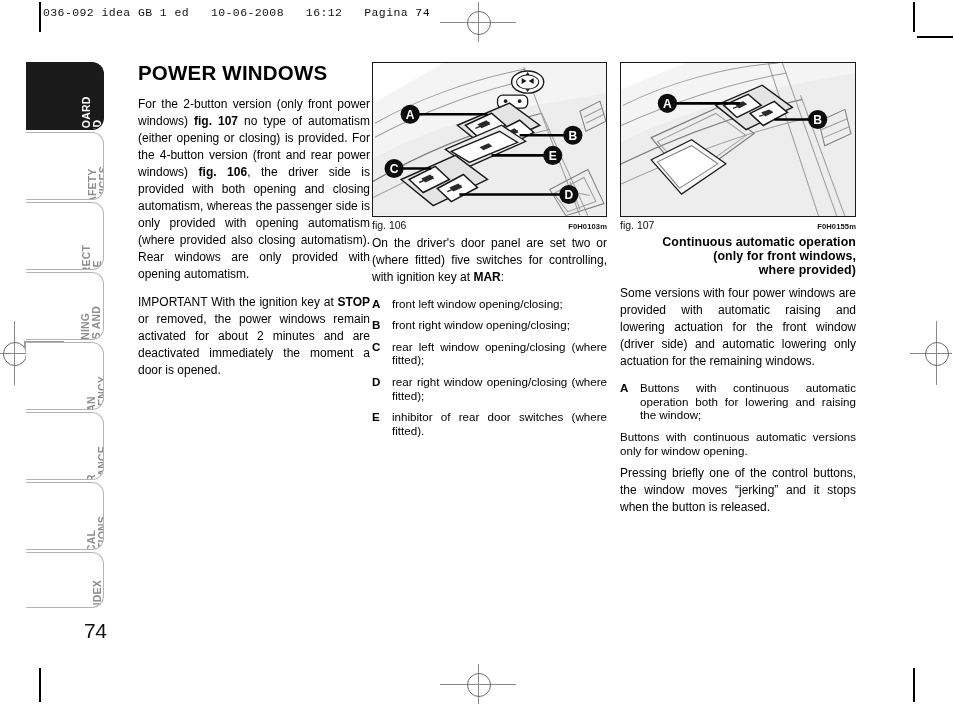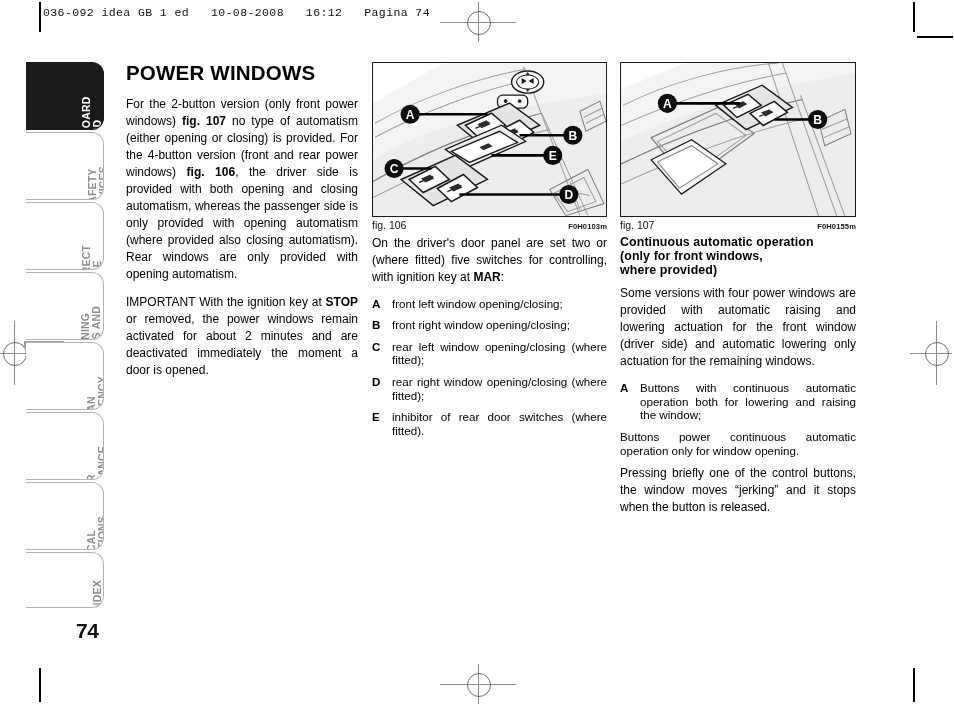--- a/index.html
+++ b/index.html
@@ -69,31 +69,31 @@
     letter-spacing: 0.2px;
     line-height: 11px;
     text-align: center;
     color: #8c8c8c;
     transform-box: border-box;
   }
   .tab.active .tab-label { color: #ffffff; }
 
   .page-number {
     position: absolute;
-    left: 76px; top: 619px;
+    left: 84px; top: 619px;
     font-size: 21px;
-    font-weight: bold;
+    font-weight: normal;
     letter-spacing: -0.5px;
     color: #111;
   }
 
   
   .content { position: absolute; left: 126px; top: 62px; width: 742px; }
   .col { position: absolute; top: 0; }
-  .col-1 { left: 0px;   width: 232px; }
+  .col-1 { left: 12px;   width: 232px; }
   .col-2 { left: 246px; width: 235px; }
   .col-3 { left: 494px; width: 236px; }
 
   h1.title {
     margin: 0 0 12px 0;
     font-size: 20.5px;
     font-weight: bold;
     letter-spacing: 0.2px;
     line-height: 22px;
   }
@@ -187,21 +187,21 @@
   <div class="v" style="left:0; top:-32px; height:64px;"></div>
   <div class="circ"></div>
 </div>
 <div class="reg-mark" style="left:936px; top:353px;">
   <div class="h" style="left:-26px; top:0; width:42px;"></div>
   <div class="v" style="left:0; top:-32px; height:64px;"></div>
   <div class="circ"></div>
 </div>
 <div class="gray-bar" style="left:24px; top:341px; width:40px; height:7px;"></div>
 
-<div class="doc-header">036-092 idea GB 1 ed   10-08-2008   16:12   Pagina 74</div>
+<div class="doc-header">036-092 idea GB 1 ed   10-06-2008   16:12   Pagina 74</div>
 
 <div class="tabs">
   <div class="tab active" style="height:68px;">
     <div class="tab-label" style="white-space:pre-line;">DASHBOARD
 AND CONTROLS</div>
   </div>
   <div class="tab" style="height:68px;">
     <div class="tab-label" style="white-space:pre-line;">SAFETY
 DEVICES</div>
   </div>
@@ -414,32 +414,32 @@
             </g>
           </g>
         </svg>
       </div>
       <div class="fig-meta">
         <span class="fig-caption">fig. 107</span>
         <span class="fig-code">F0H0155m</span>
       </div>
     </div>
 
-    <h2 class="subhead multiline" style="white-space:pre-line;">Continuous automatic operation
+    <h2 class="subhead multiline" style="white-space:pre-line;text-align:right;">Continuous automatic operation
 (only for front windows,
 where provided)</h2>
 
     <p class="body">Some versions with four power windows are provided with automatic raising and lowering actuation for the front window (driver side) and automatic lowering only actuation for the remaining windows.</p>
 
     <div class="deflist">
       <div class="defrow">
         <span class="key">A</span>
         <span class="val">Buttons with continuous automatic operation both for lowering and raising the window;</span>
       </div>
       <div class="defrow">
-        <span class="val">Buttons power continuous automatic operation only for window opening.</span>
+        <span class="val">Buttons with continuous automatic versions only for window opening.</span>
       </div>
     </div>
 
     <p class="body" style="margin-top:7px;">Pressing briefly one of the control buttons, the window moves “jerking” and it stops when the button is released.</p>
   </div>
 
 </div>
 
 </body></html>

